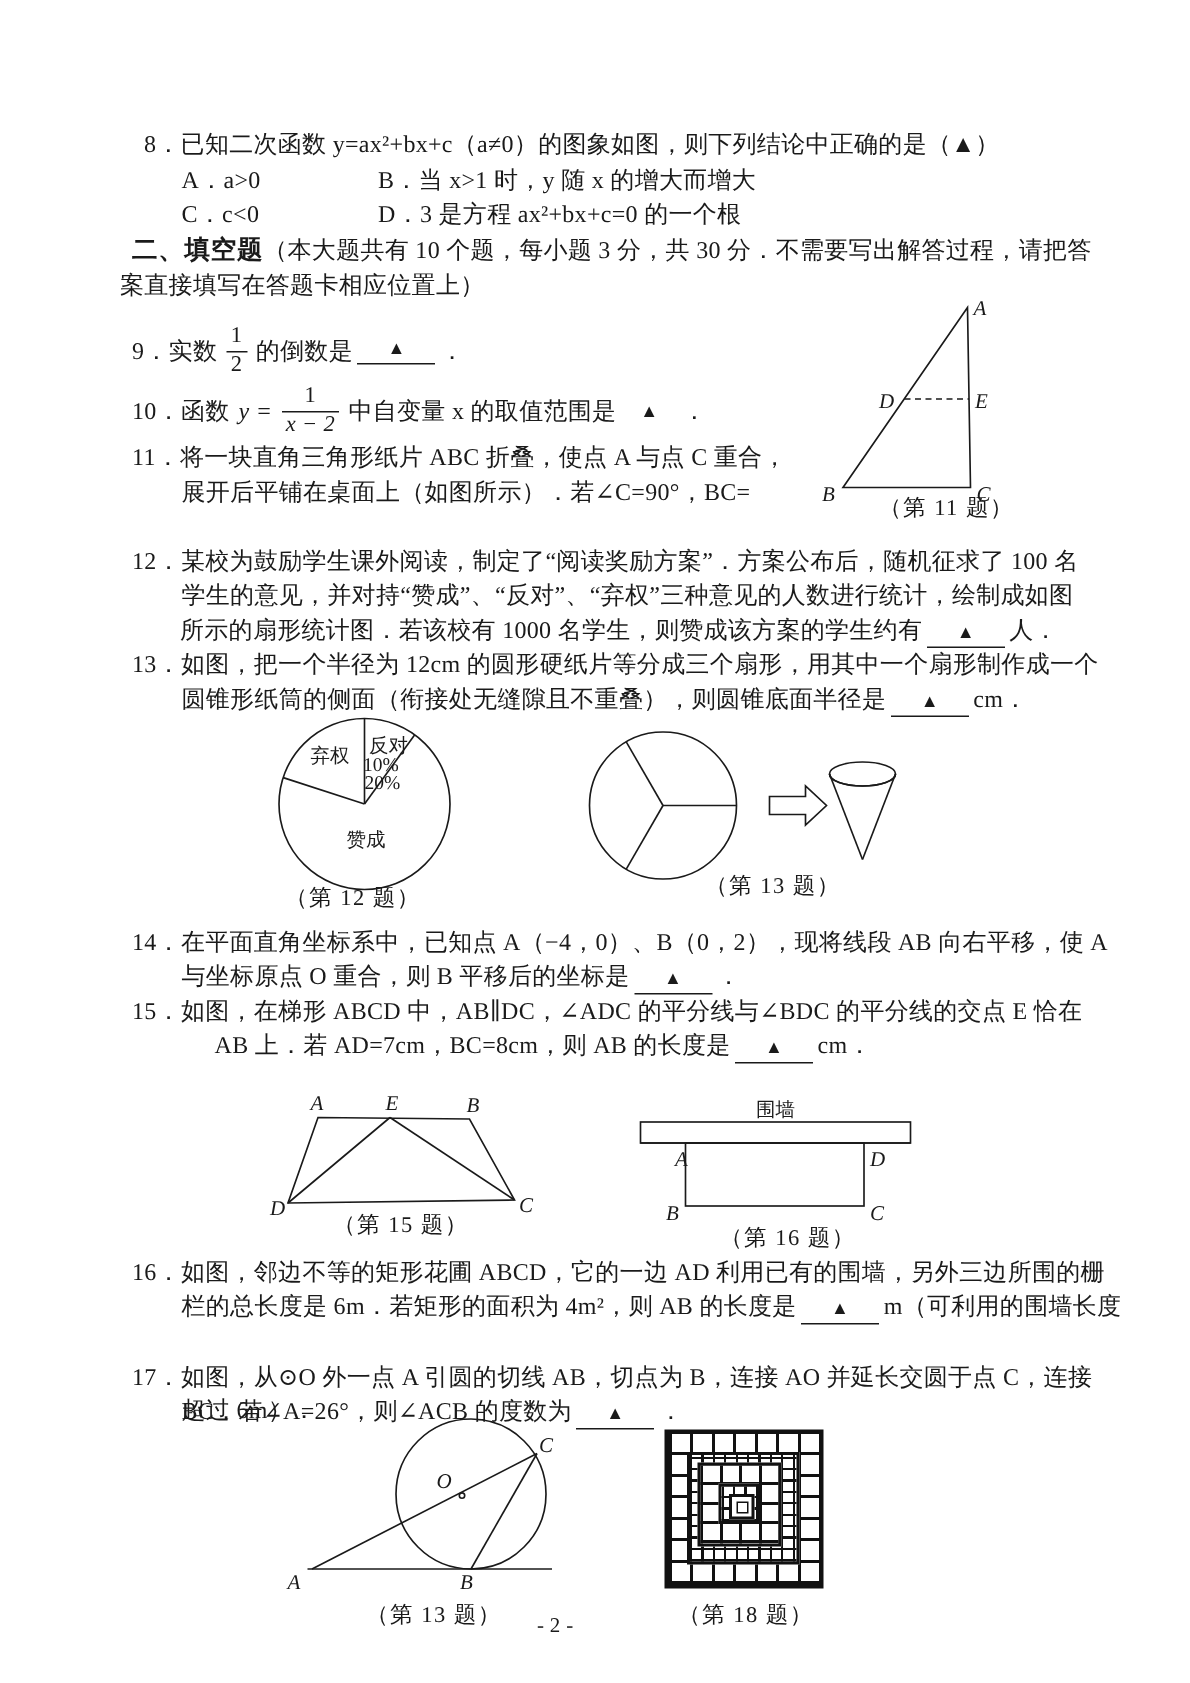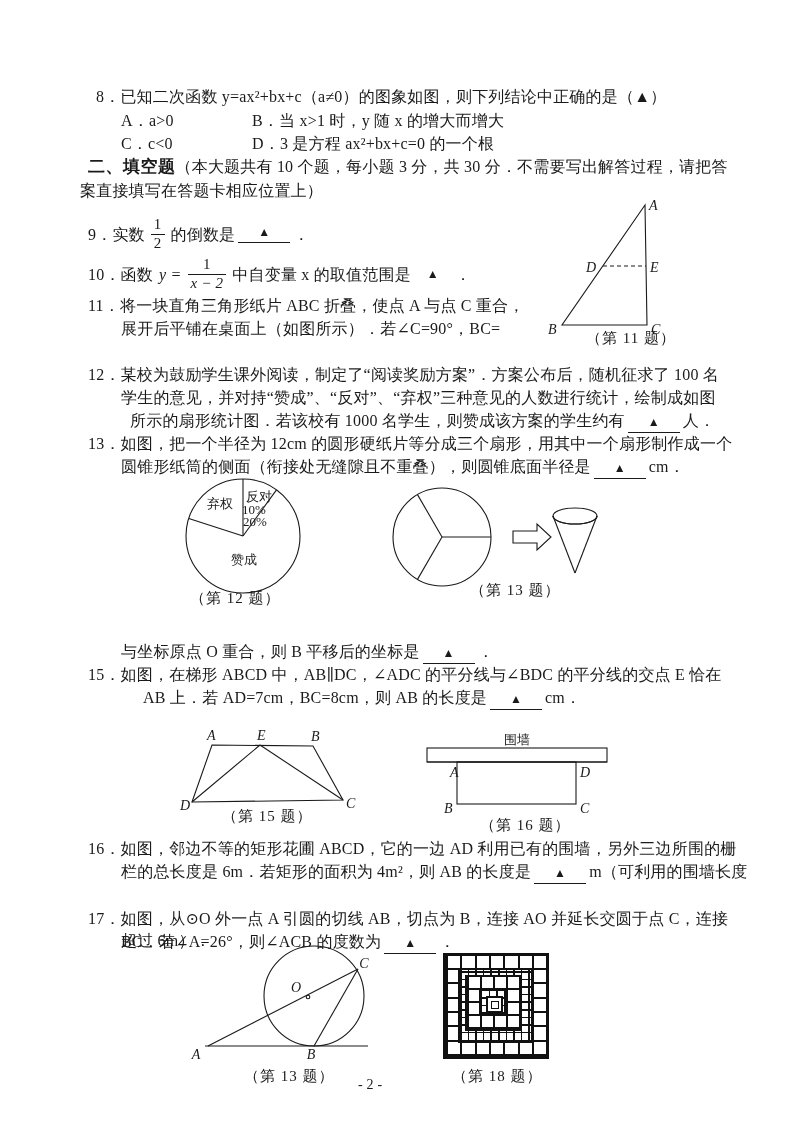--- a/index.html
+++ b/index.html
@@ -101,21 +101,21 @@
     <text x="111" y="141">C</text>
     <text x="46" y="79">D</text>
     <text x="110" y="79">E</text>
   </svg>
   <div class="cap" style="left:586px;top:329px;">（第 11 题）</div>
 
   <div class="ln" style="left:88px;top:364px;">
     <span>12．</span><span>某校为鼓励学生课外阅读，制定了“阅读奖励方案”．方案公布后，随机征求了 100 名</span>
   </div>
   <div class="ln" style="left:121px;top:387px;">学生的意见，并对持“赞成”、“反对”、“弃权”三种意见的人数进行统计，绘制成如图</div>
-  <div class="ln" style="left:130px;top:410px;">
+  <div class="ln" style="left:120px;top:410px;">
     <span>所示的扇形统计图．若该校有 1000 名学生，则赞成该方案的学生约有</span><span class="blank">▲</span><span>人．</span>
   </div>
 
   <div class="ln" style="left:88px;top:433px;">
     <span>13．</span><span>如图，把一个半径为 12cm 的圆形硬纸片等分成三个扇形，用其中一个扇形制作成一个</span>
   </div>
   <div class="ln" style="left:121px;top:456px;">
     <span>圆锥形纸筒的侧面（衔接处无缝隙且不重叠），则圆锥底面半径是</span><span class="blank">▲</span><span>cm．</span>
   </div>
 
@@ -138,20 +138,23 @@
     <line x1="54" y1="59" x2="29.5" y2="16.6"></line>
     <line x1="54" y1="59" x2="29.5" y2="101.4"></line>
     <path d="M125,53 h24 v-7 l14,13 l-14,13 v-7 h-24 z"></path>
     <ellipse cx="187" cy="38" rx="22" ry="8"></ellipse>
     <path d="M165,38 A22,8 0 0 0 209,38" stroke-width="2.2"></path>
     <line x1="165" y1="38" x2="187" y2="95"></line>
     <line x1="209" y1="38" x2="187" y2="95"></line>
   </svg>
   <div class="cap" style="left:470px;top:581px;">（第 13 题）</div>
 
+  <div class="ln" style="left:88px;top:618px;">
+    <span>14．</span><span>在平面直角坐标系中，已知点 A（−4，0）、B（0，2），现将线段 AB 向右平移，使 A</span>
+  </div>
   <div class="ln" style="left:121px;top:641px;">
     <span>与坐标原点 O 重合，则 B 平移后的坐标是</span><span class="blank">▲</span><span>．</span>
   </div>
 
   <div class="ln" style="left:88px;top:664px;">
     <span>15．</span><span>如图，在梯形 ABCD 中，AB∥DC，∠ADC 的平分线与∠BDC 的平分线的交点 E 恰在</span>
   </div>
   <div class="ln" style="left:121px;top:687px;margin-left:22px;">
     <span>AB 上．若 AD=7cm，BC=8cm，则 AB 的长度是</span><span class="blank">▲</span><span>cm．</span>
   </div>

